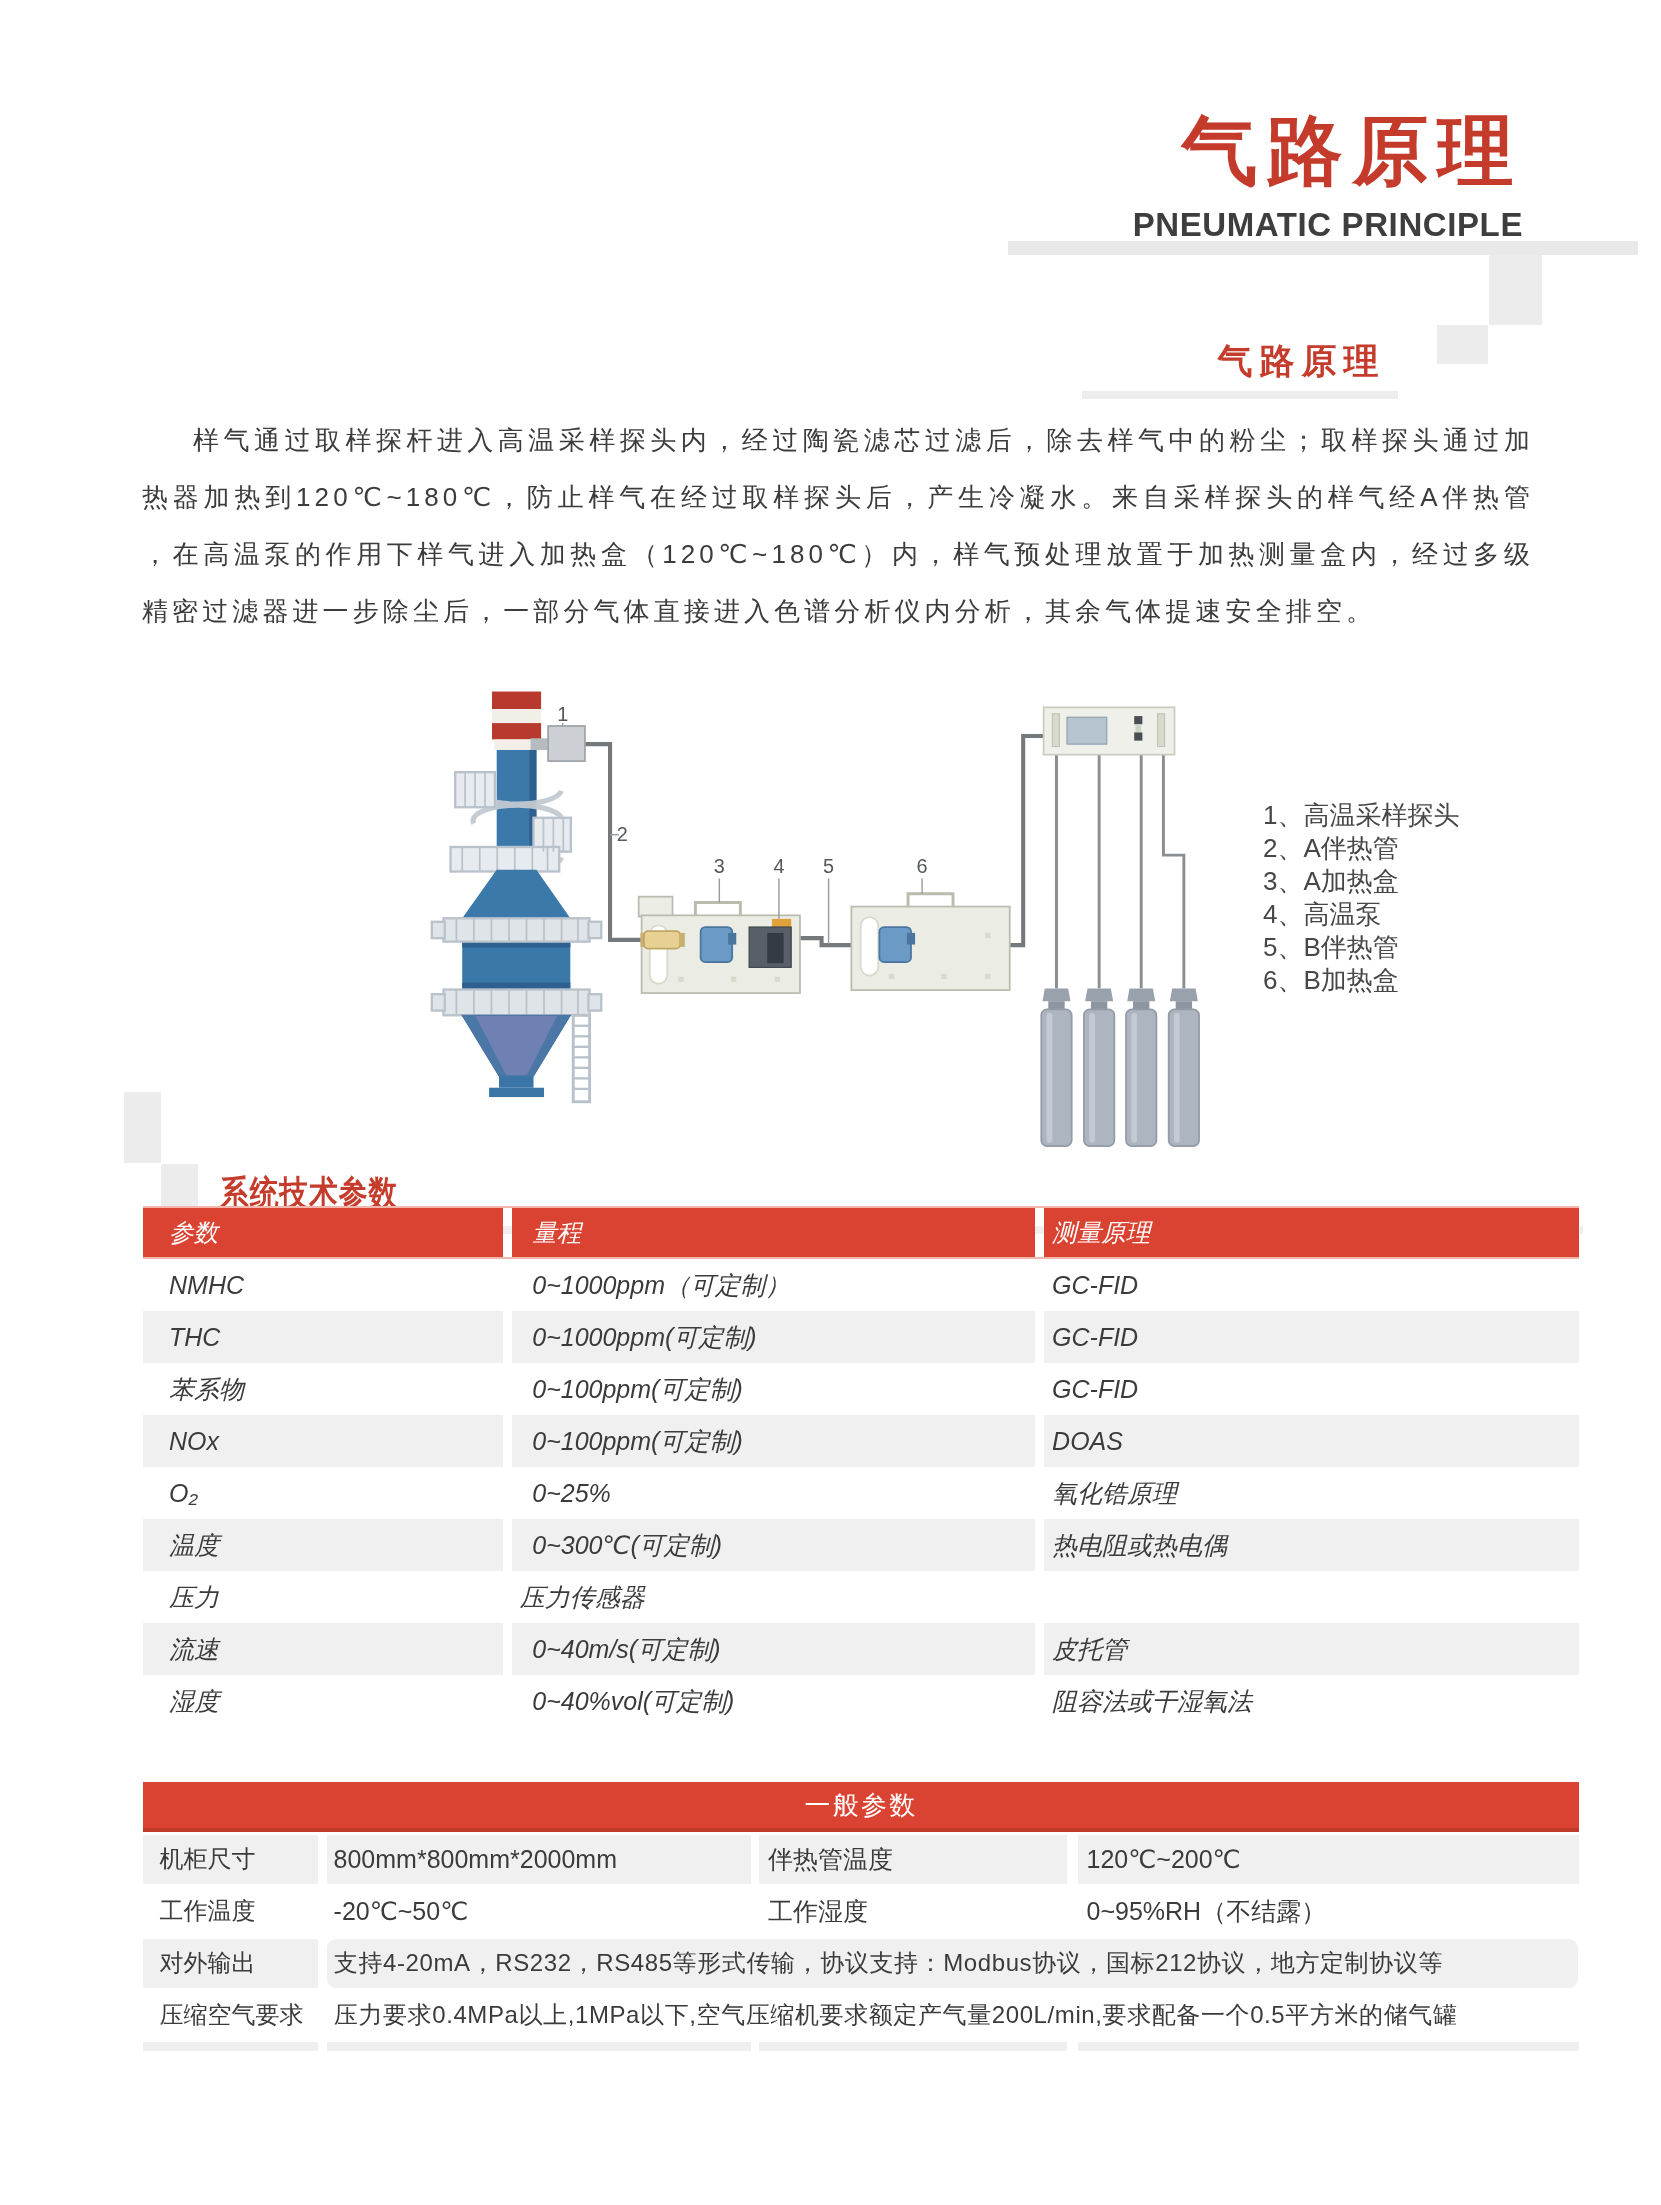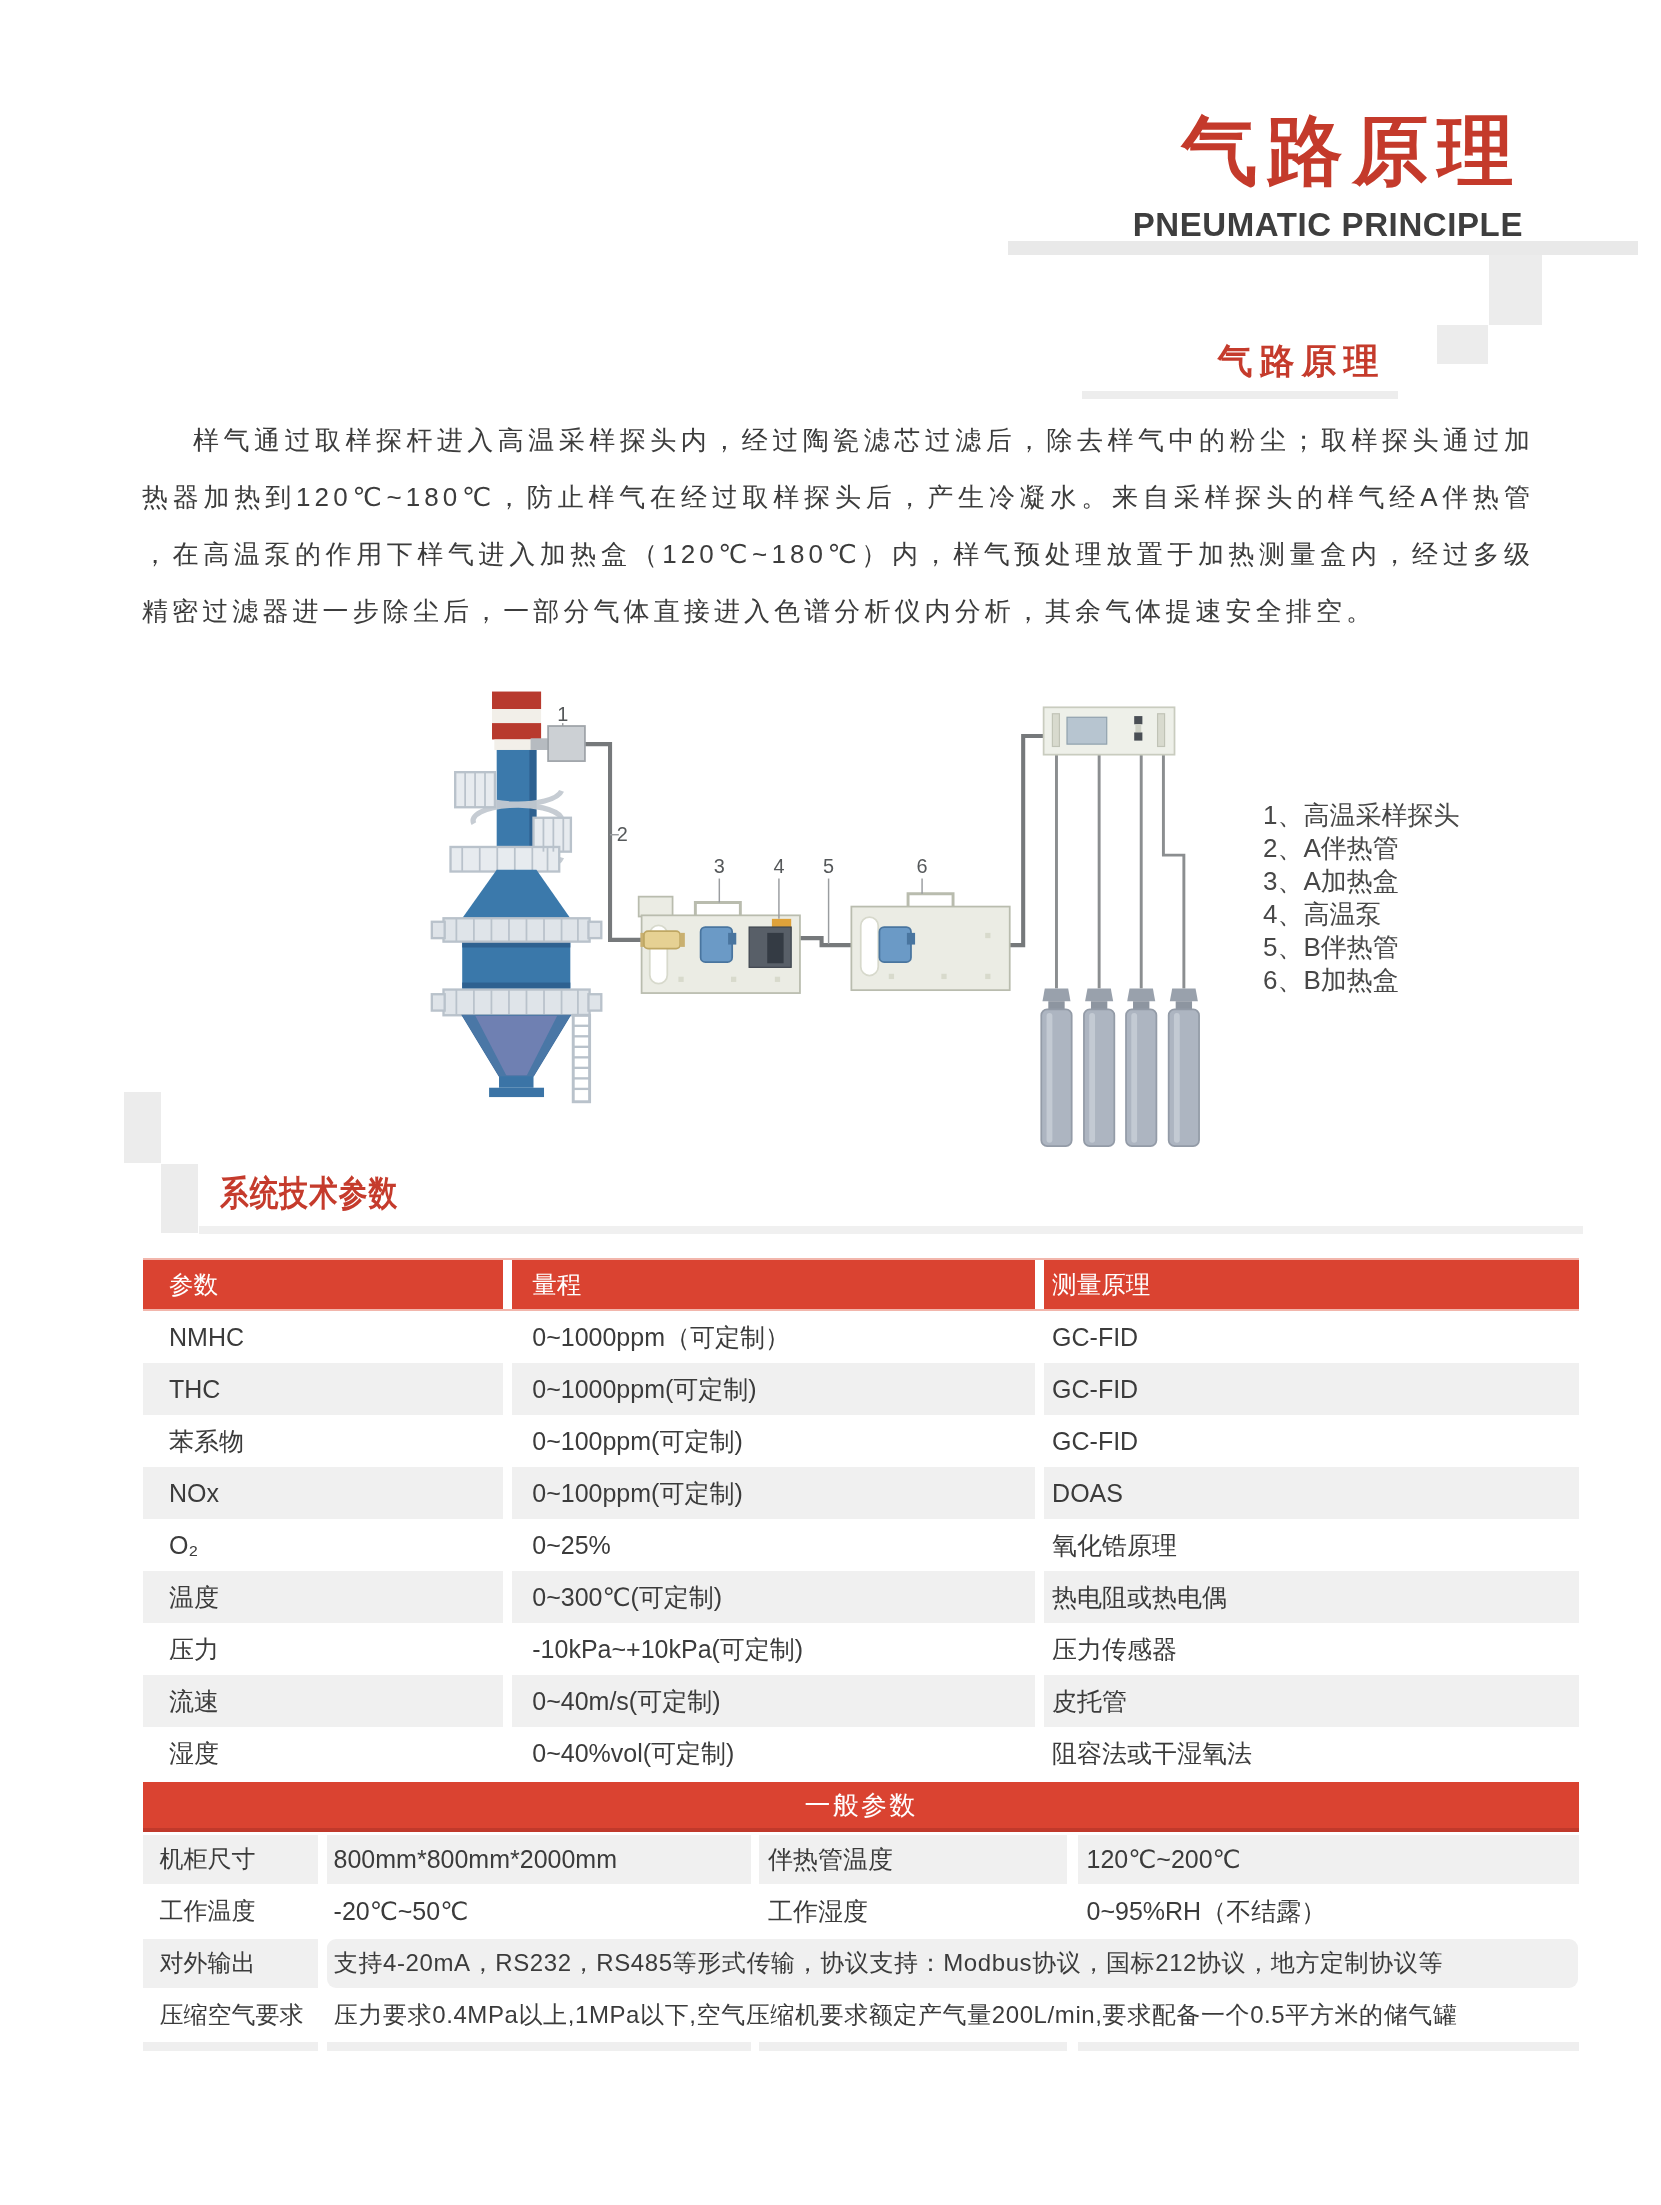--- a/index.html
+++ b/index.html
@@ -26,21 +26,21 @@
   .legend-item{white-space:nowrap;}
 
   
   .sq1{left:124px;top:1092px;width:37px;height:71px;background:#ececec;}
   .sq2{left:161px;top:1164px;width:37px;height:69px;background:#ececec;}
   .sec2{left:220px;top:1170px;font-size:35px;font-weight:700;color:#c53b2c;letter-spacing:1.2px;
         transform:scaleX(0.82);transform-origin:left center;white-space:nowrap;}
   .sec2-line{left:199px;top:1226px;width:1384px;height:8.2px;background:#f0f0f0;}
 
   
-  .table1{left:143px;top:1258px;width:1436px;}
+  .table1{left:143px;top:1206px;width:1436px;font-style:italic;}
   .t1-head{display:flex;height:49px;border-top:2.9px solid #f2b6ac;border-bottom:2.9px solid #f2b6ac;}
   .t1-head .cell{background:#da4331;color:#ffffff;font-size:24.6px;}
   .t1-row{display:flex;height:52px;}
   .t1-row.gray .cell{background:#f0f0f0;}
   .cell{box-sizing:border-box;height:100%;display:flex;align-items:center;font-size:25px;}
   .t1-c1{width:360px;margin-right:8.8px;padding-left:26px;}
   .t1-c2{width:523px;margin-right:9.4px;padding-left:20.5px;}
   .t1-c3{width:535px;padding-left:8px;}
 
   
@@ -299,21 +299,20 @@
         <div class="cell t1-c2">0~25%</div>
         <div class="cell t1-c3">氧化锆原理</div>
       </div>
       <div class="t1-row gray">
         <div class="cell t1-c1">温度</div>
         <div class="cell t1-c2">0~300℃(可定制)</div>
         <div class="cell t1-c3">热电阻或热电偶</div>
       </div>
       <div class="t1-row">
         <div class="cell t1-c1">压力</div>
-        <div class="cell t1-c2">-10kPa~+10kPa(可定制)</div>
         <div class="cell t1-c3">压力传感器</div>
       </div>
       <div class="t1-row gray">
         <div class="cell t1-c1">流速</div>
         <div class="cell t1-c2">0~40m/s(可定制)</div>
         <div class="cell t1-c3">皮托管</div>
       </div>
       <div class="t1-row">
         <div class="cell t1-c1">湿度</div>
         <div class="cell t1-c2">0~40%vol(可定制)</div>

